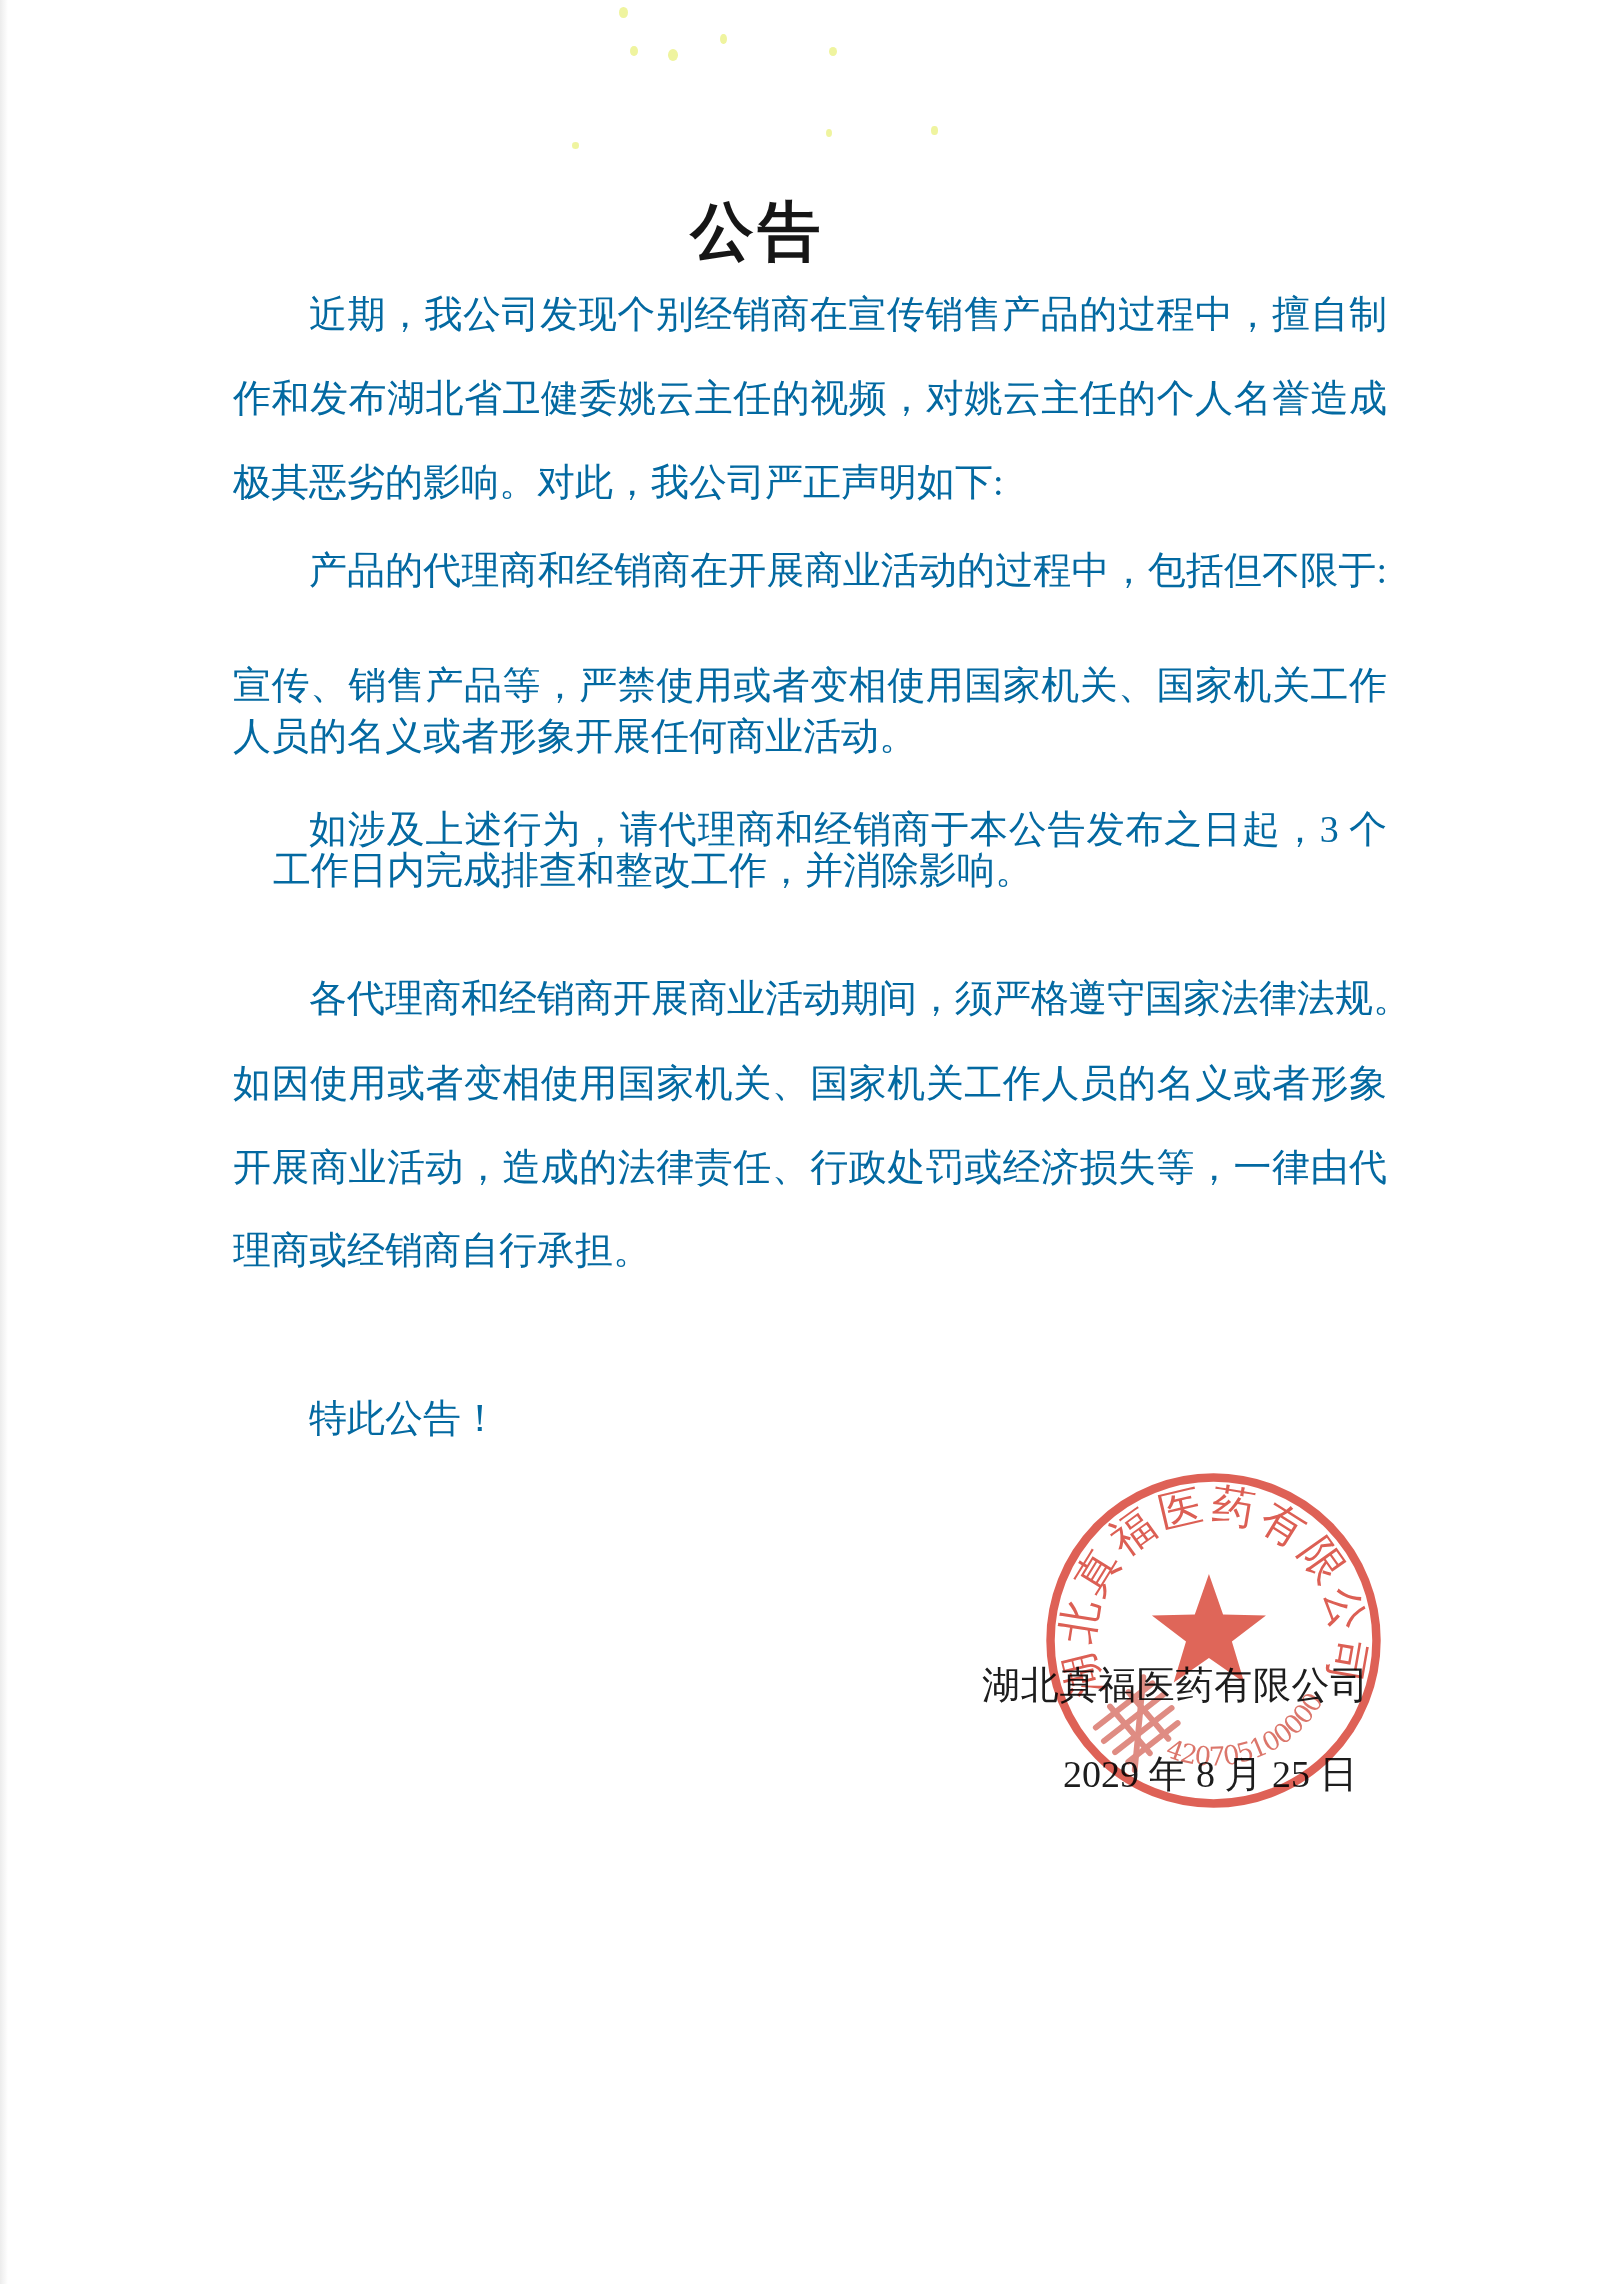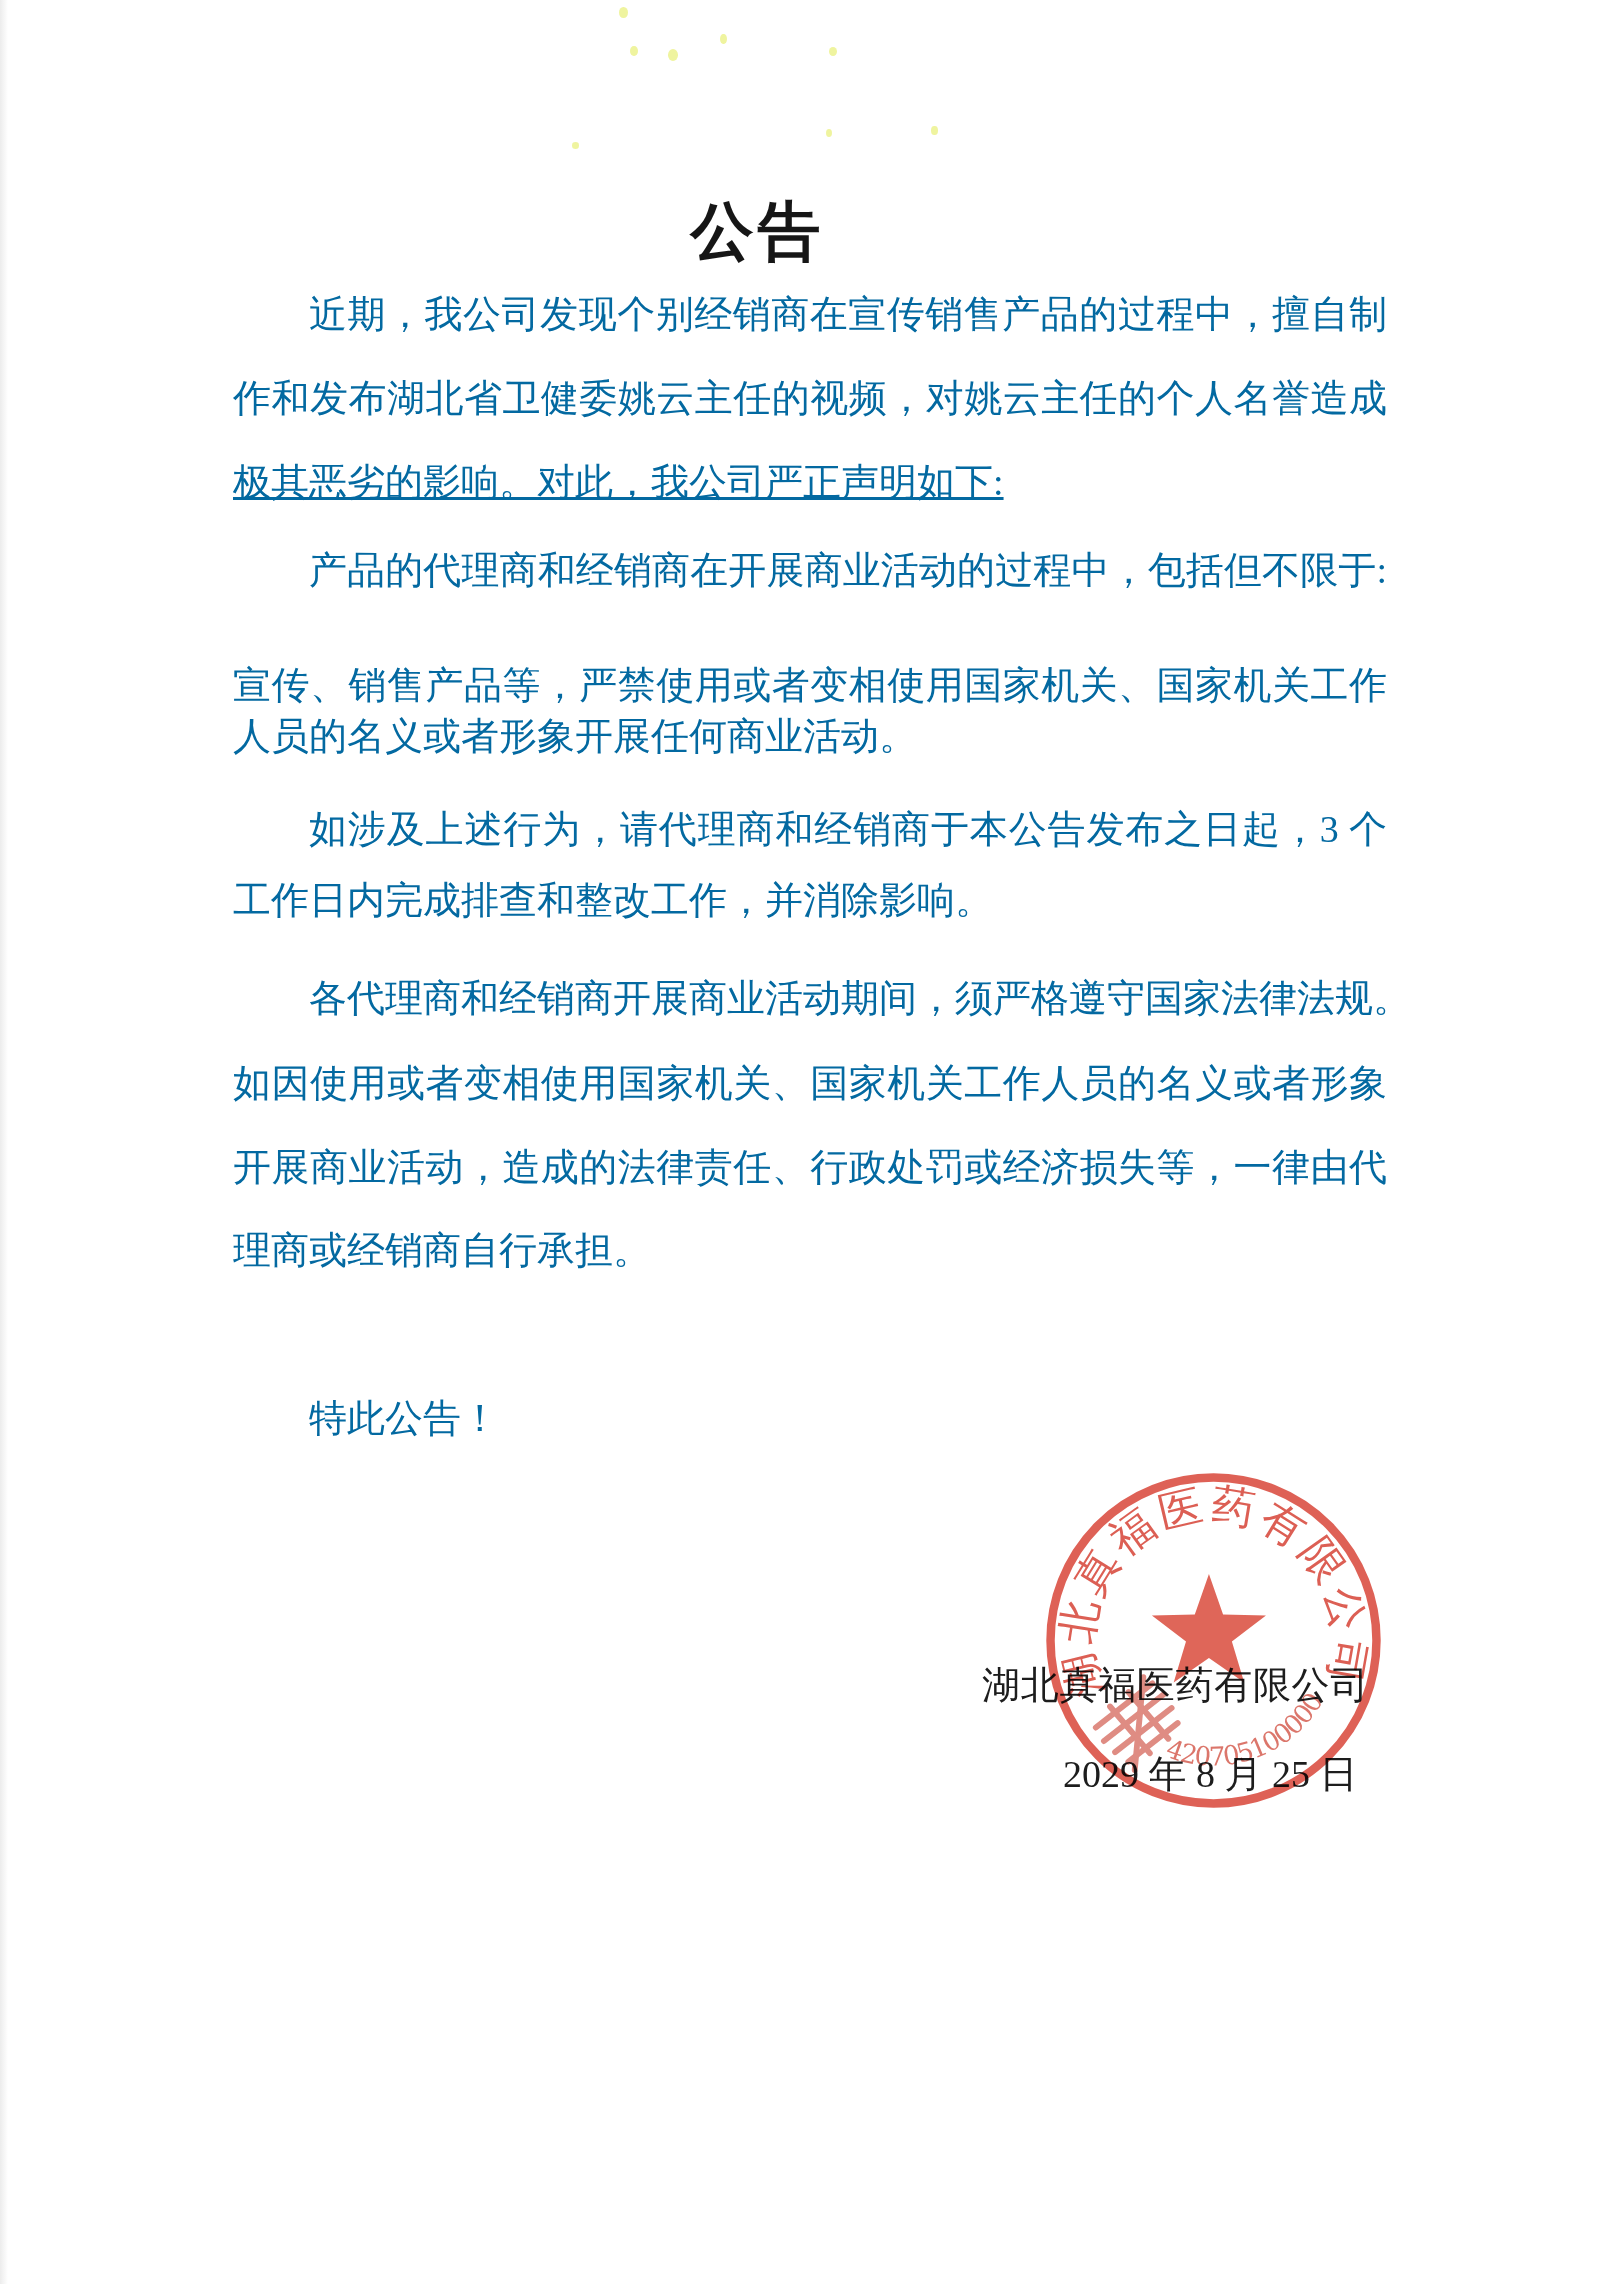--- a/index.html
+++ b/index.html
@@ -59,26 +59,26 @@
 <div class="speckle" style="left:720px; top:34px; width:6.5px; height:10.4px;"></div>
 <div class="speckle" style="left:829px; top:47px; width:7.8px; height:9px;"></div>
 <div class="speckle" style="left:826px; top:129px; width:5.9px; height:7.8px;"></div>
 <div class="speckle" style="left:931px; top:126px; width:6.5px; height:8.5px;"></div>
 <div class="speckle" style="left:572px; top:142px; width:7.2px; height:6.5px;"></div>
 
 <div class="doc-title">公告</div>
 
 <div class="line indent" style="top:292px;">近期，我公司发现个别经销商在宣传销售产品的过程中，擅自制</div>
 <div class="line" style="top:376px;">作和发布湖北省卫健委姚云主任的视频，对姚云主任的个人名誉造成</div>
-<div class="line short" style="top:460px;text-decoration:underline;">极其恶劣的影响。对此，我公司严正声明如下:</div>
+<div class="line short" style="top:460px;">极其恶劣的影响。对此，我公司严正声明如下:</div>
 <div class="line indent" style="top:548px;">产品的代理商和经销商在开展商业活动的过程中，包括但不限于:</div>
 <div class="line" style="top:663px;">宣传、销售产品等，严禁使用或者变相使用国家机关、国家机关工作</div>
 <div class="line short" style="top:714px;">人员的名义或者形象开展任何商业活动。</div>
 <div class="line indent" style="top:807px;">如涉及上述行为，请代理商和经销商于本公告发布之日起，3 个</div>
-<div class="line short" style="top:878px;">工作日内完成排查和整改工作，并消除影响。</div>
+<div class="line short" style="top:848px;margin-left:40px;">工作日内完成排查和整改工作，并消除影响。</div>
 <div class="line indent" style="top:976px;">各代理商和经销商开展商业活动期间，须严格遵守国家法律法规。</div>
 <div class="line" style="top:1061px;">如因使用或者变相使用国家机关、国家机关工作人员的名义或者形象</div>
 <div class="line" style="top:1145px;">开展商业活动，造成的法律责任、行政处罚或经济损失等，一律由代</div>
 <div class="line short" style="top:1228px;">理商或经销商自行承担。</div>
 <div class="line short indent" style="top:1396px;">特此公告！</div>
 
 <svg class="seal" viewBox="0 0 520 520">
   <defs>
     <path id="ringPath" d="M 92.3 338.2 A 185 185 0 1 1 431.5 329.3" fill="none"></path>
     <path id="numPath" d="M 185 436.7 A 192 192 0 0 0 431 347" fill="none"></path>

